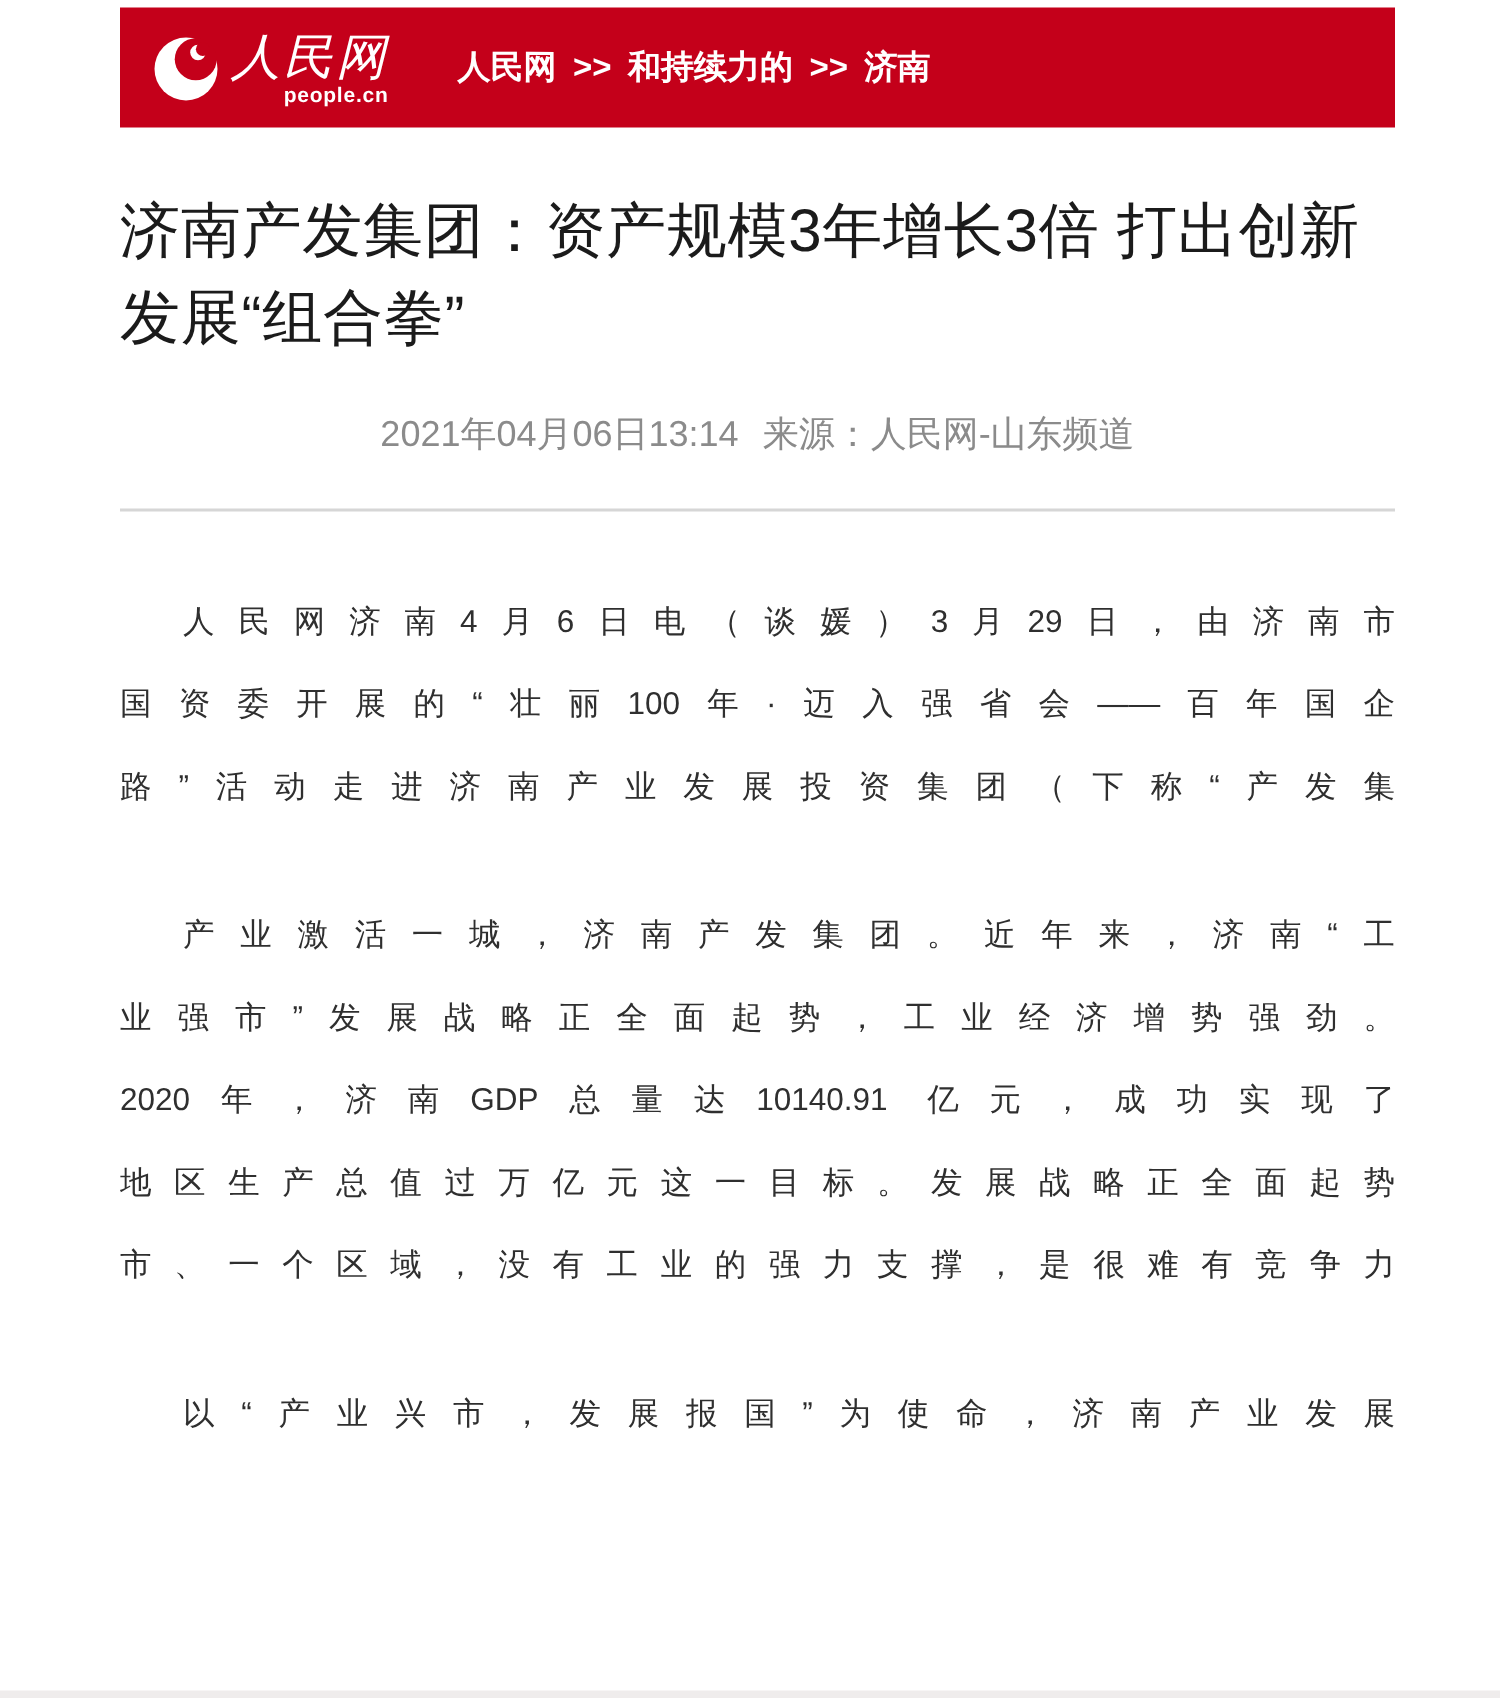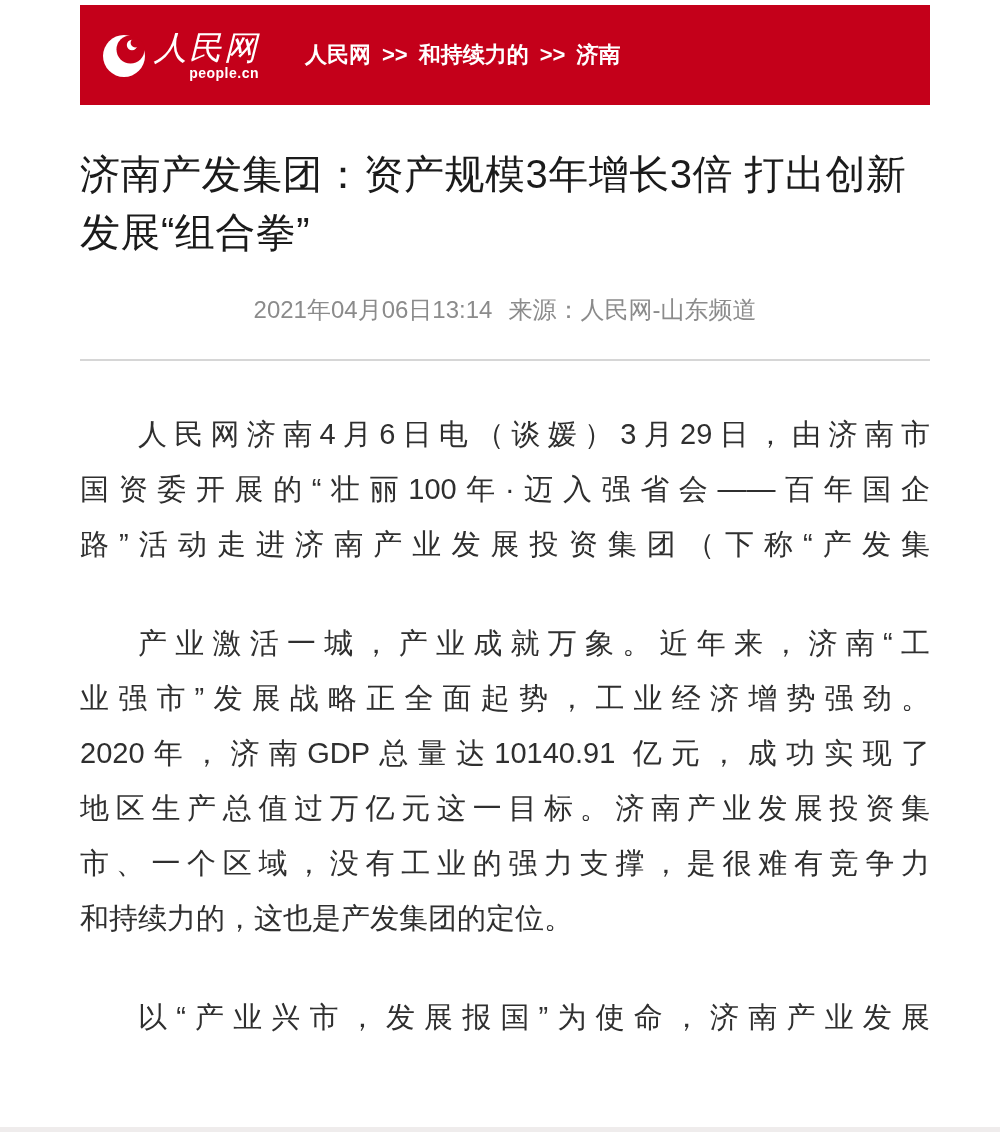--- a/index.html
+++ b/index.html
@@ -9,21 +9,21 @@
     position: relative;
     width: 1000px;
     height: 1132px;
     background: #ffffff;
     overflow: hidden;
   }
   
   .topbar {
     margin: 5px 0 0 80px;
     width: 850px;
-    height: 100px;
+    height: 80px;
     background: #c4001a;
     display: flex;
     align-items: center;
   }
   .logo {
     display: flex;
     align-items: center;
     padding-left: 22px;
     text-decoration: none;
     cursor: pointer;
@@ -81,21 +81,21 @@
   .divider {
     margin-top: 36px;
     border: none;
     border-top: 2px solid #d6d6d6;
     height: 0;
   }
   article { padding-top: 46px; }
   article p { margin: 0 0 44px 0; }
   .line {
     display: block;
-    font-size: 29px;
+    font-size: 21px;
     line-height: 55px;
     color: #2f2f2f;
     text-align: justify;
     text-align-last: justify;
     white-space: nowrap;
   }
   .line.indent { text-indent: 2em; }
   .line.end { text-align-last: left; white-space: normal; }
   
   .bottom-strip {
@@ -143,26 +143,25 @@
 
     <hr class="divider">
 
     <article>
       <p>
         <span class="line indent">人民网济南4月6日电（谈媛）3月29日，由济南市</span>
         <span class="line">国资委开展的“壮丽100年·迈入强省会——百年国企</span>
         <span class="line">路”活动走进济南产业发展投资集团（下称“产发集</span>
       </p>
       <p>
-        <span class="line indent">产业激活一城，产业成就万象。近年来，济南“工</span>
+        <span class="line indent">产业激活一城，济南产发集团。近年来，济南“工</span>
         <span class="line">业强市”发展战略正全面起势，工业经济增势强劲。</span>
         <span class="line">2020年，济南GDP总量达10140.91 亿元，成功实现了</span>
-        <span class="line">地区生产总值过万亿元这一目标。济南产业发展投资集</span>
+        <span class="line">地区生产总值过万亿元这一目标。发展战略正全面起势</span>
         <span class="line">市、一个区域，没有工业的强力支撑，是很难有竞争力</span>
-        <span class="line end">和持续力的，这也是产发集团的定位。</span>
       </p>
       <p>
         <span class="line indent">以“产业兴市，发展报国”为使命，济南产业发展</span>
       </p>
     </article>
   </main>
 
   <div class="bottom-strip"></div>
 </div>
 

